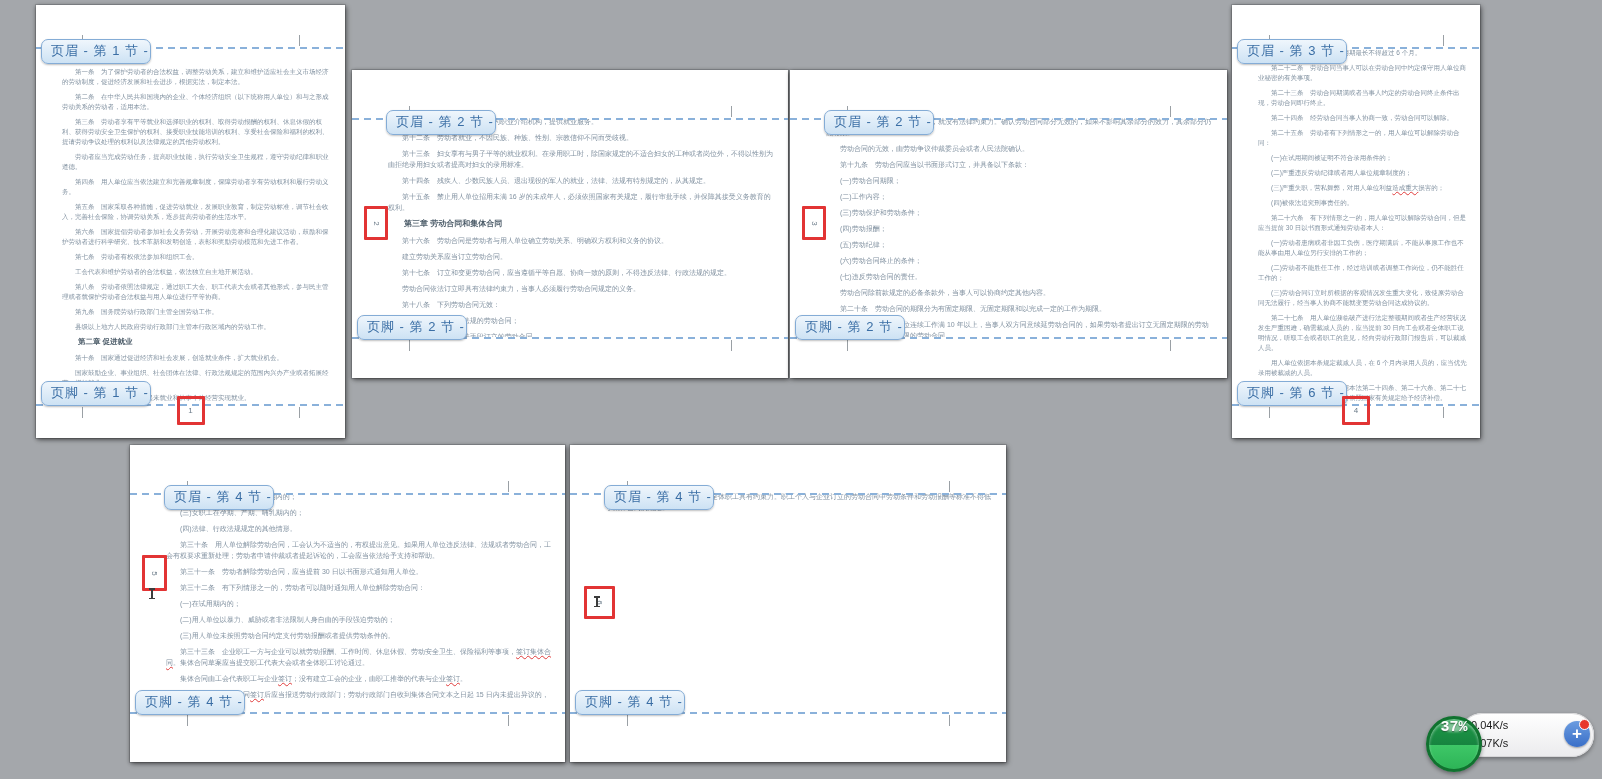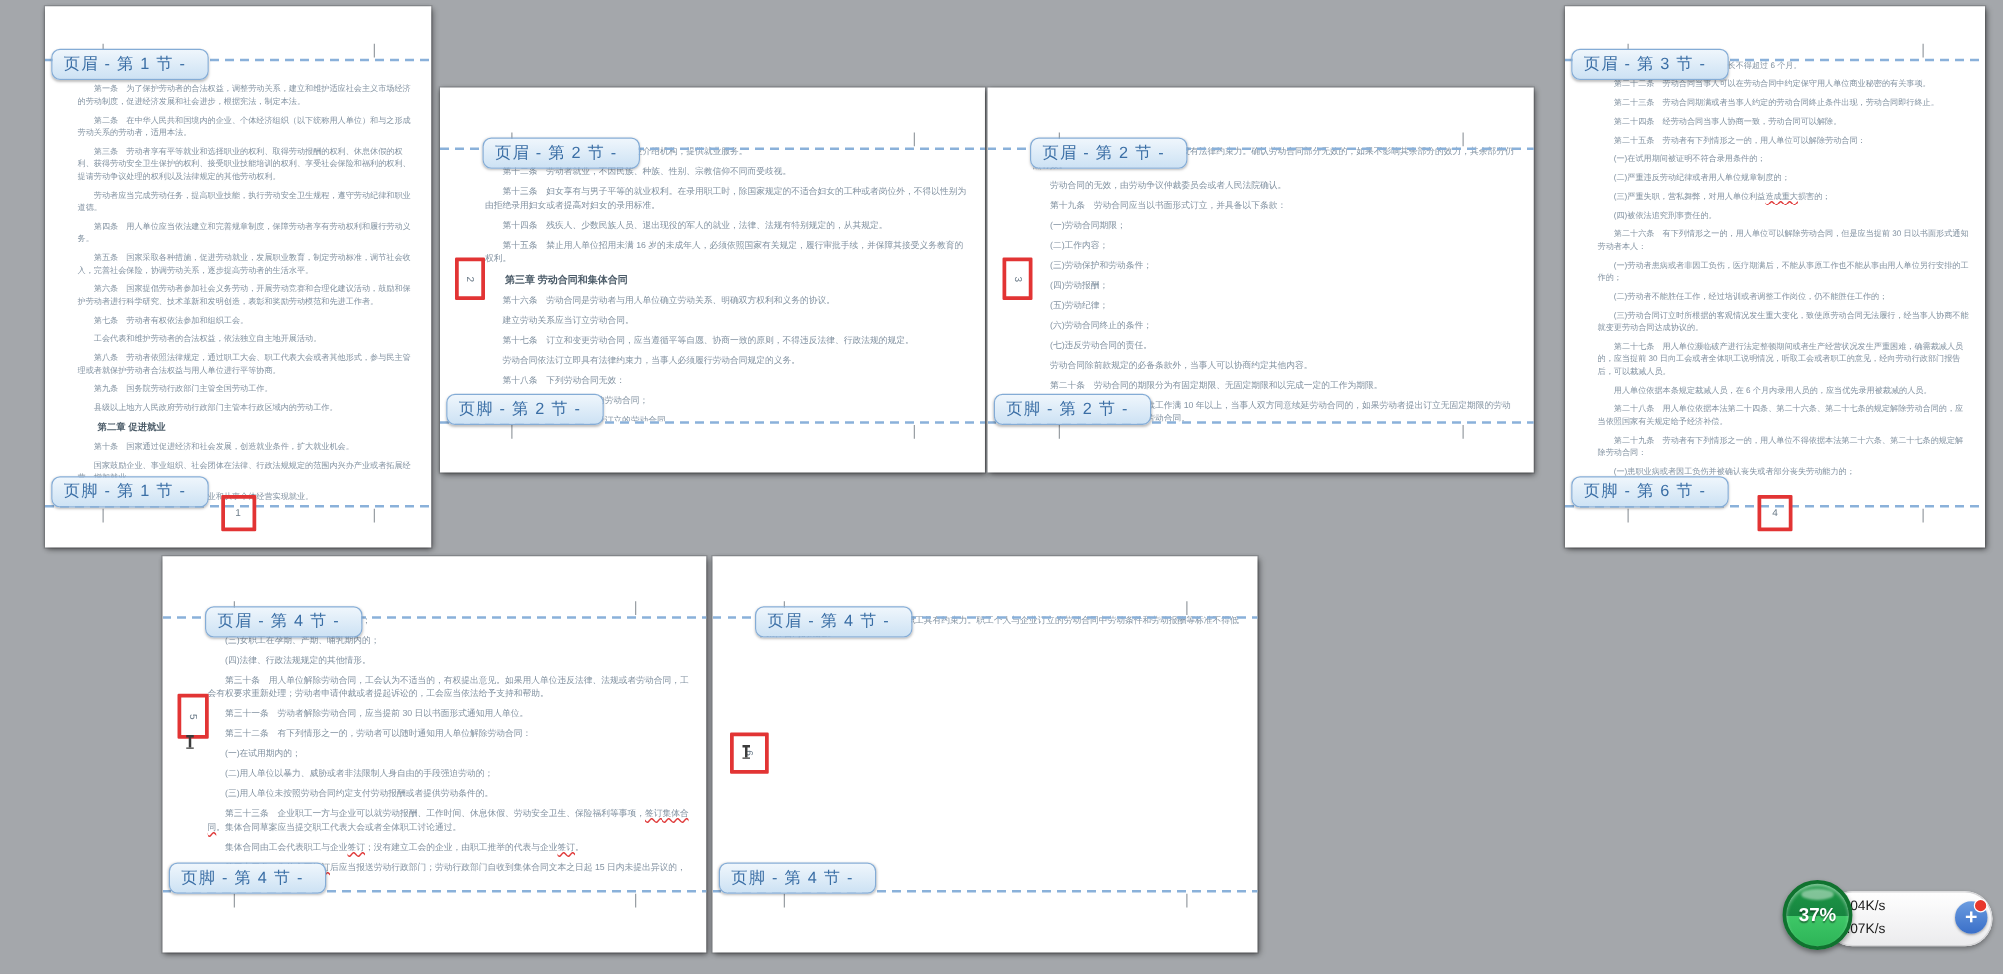--- a/index.html
+++ b/index.html
@@ -11,39 +11,39 @@
   .canvas{position:absolute;inset:0;}
   
   .page{
     position:absolute;background:#ffffff;
     box-shadow:0 1px 4px rgba(0,0,0,.45),2px 2px 5px rgba(0,0,0,.3),0 0 0 1px #8f9296;
     overflow:hidden;
   }
   .p1{left:36px;top:5px;width:309px;height:433px;}
   .p2{left:352px;top:70px;width:436px;height:308px;}
   .p3{left:790px;top:70px;width:437px;height:308px;}
-  .p4{left:1232px;top:5px;width:336px;height:433px;margin-left:20px;}
+  .p4{left:1232px;top:5px;width:248px;height:433px;}
   .p5{left:130px;top:445px;width:435px;height:317px;}
   .p6{left:570px;top:445px;width:436px;height:317px;}
   
   .hline,.fline{
     position:absolute;left:0;right:-2px;height:2px;z-index:2;
     background:repeating-linear-gradient(90deg,#8ab1da 0 7px,transparent 7px 12px);
   }
   .portrait .hline{top:42px;}
   .portrait .fline{top:399px;}
   .landscape .hline{top:48px;}
   .landscape .fline{top:267px;}
   
   .hf-label{
     position:absolute;z-index:5;white-space:nowrap;
     font-size:13px;letter-spacing:1px;color:#3a6ea5;
     background:linear-gradient(#eff6fc,#cde2f4);
     border:1px solid #84acd6;border-radius:7px;
-    padding:2px 17px 3px 9px;box-shadow:0 1px 2px rgba(0,0,0,.25);
+    padding:2px 1px 3px 9px;box-shadow:0 1px 2px rgba(0,0,0,.25);
   }
   .portrait .hf-label.header{top:34px;left:5px;}
   .portrait .hf-label.footer{top:376px;left:5px;text-align:right;}
   .landscape .hf-label.header{top:40px;left:5px;margin-left:29px;}
   .landscape .hf-label.footer{top:245px;left:5px;}
   
   .content{position:absolute;z-index:1;overflow:hidden;color:#8292a1;}
   .portrait .content{left:26px;right:12px;top:62px;bottom:34px;font-size:6.5px;line-height:10px;}
   .p4 .content{top:43px;}
   .landscape .content{left:36px;right:14px;top:46px;bottom:41px;font-size:7px;line-height:11px;}
@@ -82,25 +82,26 @@
     background:linear-gradient(#ffffff,#ebebed);
     box-shadow:0 2px 4px rgba(0,0,0,.35),inset 0 0 0 1px #d6d6d8;
   }
   .netball .row{position:absolute;left:34px;height:18px;display:flex;align-items:center;gap:5px;}
   .netball .row.r1{top:12px;} .netball .row.r2{top:30px;}
   .netball .arr{font-size:12px;font-weight:bold;line-height:1;}
   .netball .arr.up{color:#e03322;}
   .netball .arr.down{color:#2fa33c;}
   .netball .spd{font-size:11px;color:#1b1b1b;}
   .netball .ball{
-    position:absolute;left:0;top:0;width:56px;height:56px;border-radius:50%;
+    position:absolute;left:0;top:12px;width:56px;height:56px;border-radius:50%;
     background:linear-gradient(#1d9a46 0%,#178440 52%,#3ec767 52%,#2db457 100%);
     border:3px solid #10722f;box-sizing:border-box;
-    display:flex;align-items:center;justify-content:center;
+    display:flex;justify-content:center;
     box-shadow:0 2px 4px rgba(0,0,0,.4),inset 0 2px 3px rgba(255,255,255,.45);
+    font-family:Liberation Mono, monospace;
   }
   .netball .ball::after{
     content:"";position:absolute;top:4px;left:12px;width:26px;height:9px;border-radius:50%;
     background:rgba(255,255,255,.45);filter:blur(1px);
   }
   .netball .ball span{color:#fff;font-size:15px;font-weight:bold;text-shadow:0 1px 1px rgba(0,0,0,.4);z-index:1;}
   .netball .plusbtn{
     position:absolute;right:8px;top:17px;width:26px;height:26px;border-radius:50%;
     background:linear-gradient(#6b9ce0,#3a6fc8);
     display:flex;align-items:center;justify-content:center;

